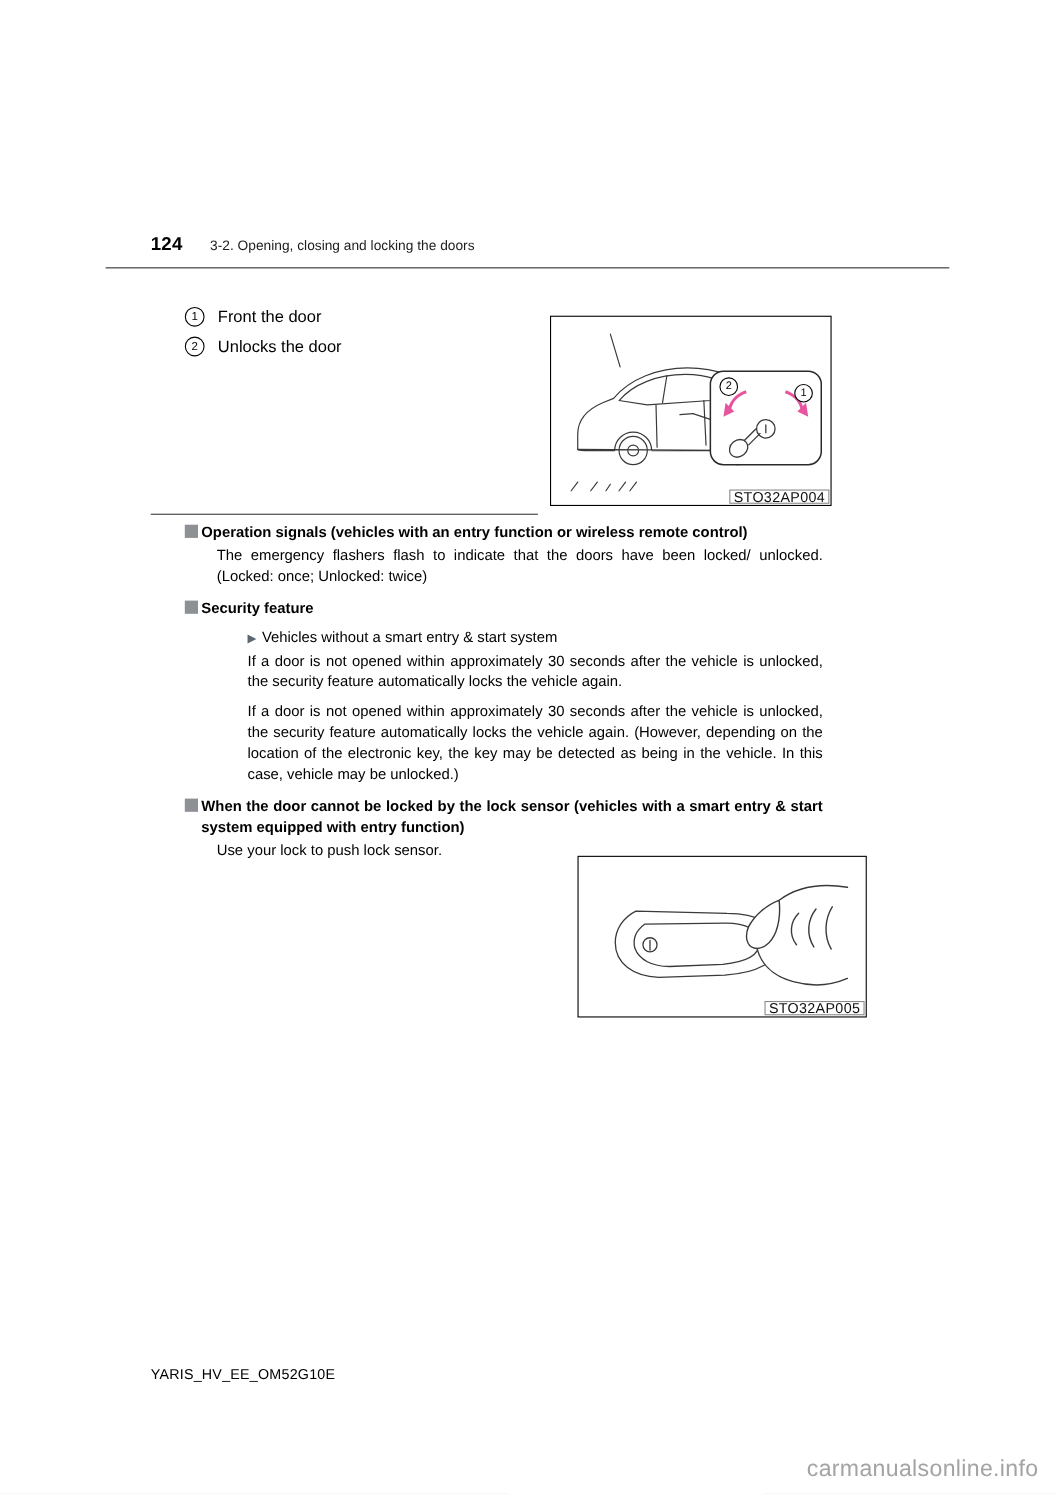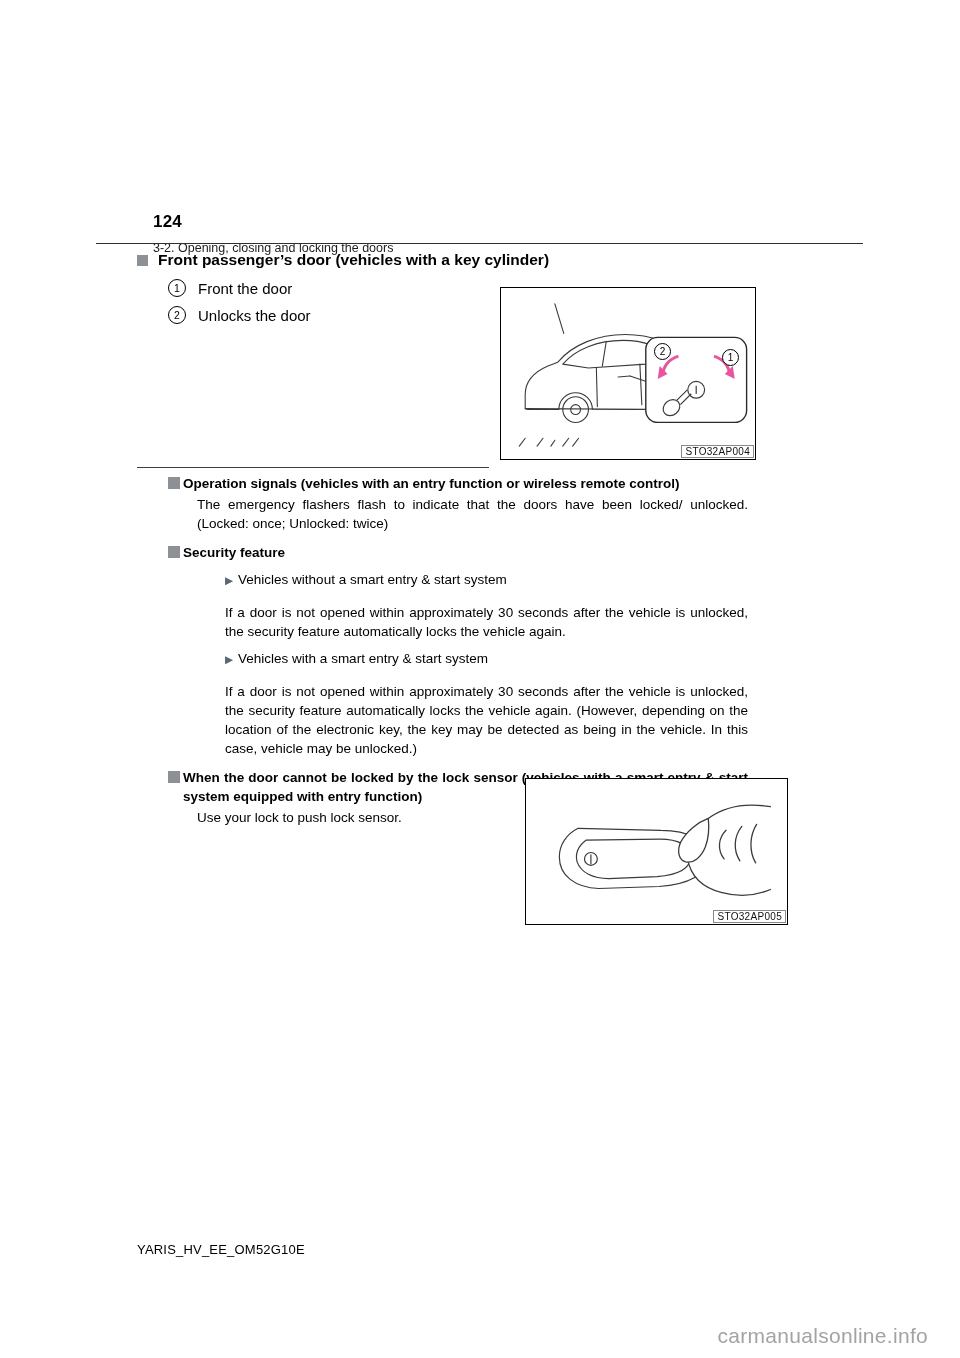--- a/index.html
+++ b/index.html
@@ -5,79 +5,75 @@
   * { margin:0; padding:0; box-sizing:border-box; }
   html,body { background:#e9e9e9; }
   .page {
     position:relative; width:960px; height:1358px; margin:0 auto;
     background:#ffffff; color:#000;
     font-family:"Liberation Sans","DejaVu Sans",sans-serif;
     overflow:hidden;
   }
 
   
-  .header { position:absolute; left:137px; top:212px; display:flex; align-items:baseline; gap:9px;flex-direction:column; }
+  .header { position:absolute; left:137px; top:212px; display:flex; align-items:baseline; gap:9px; }
   .page-num { font-size:17px; font-weight:bold; letter-spacing:.2px; }
   .chapter-title { font-size:12.5px; color:#1d1d1d;margin-left:16px; }
   .header-rule { position:absolute; left:96px; top:243px; width:767px; border-top:1.2px solid #2f2f2f; }
 
   
   .main-heading { position:absolute; left:137px; top:251px; width:640px; display:flex; gap:10px;
                   font-size:15.5px; font-weight:bold; }
   .sq { width:11px; height:11px; background:#8d9094; flex:none; margin-top:4px; }
   .num-item { position:absolute; left:168px; display:flex; align-items:center; gap:12px; font-size:15px; }
   .item-1 { top:279px; } .item-2 { top:306px; }
   .circ { width:18px; height:18px; border:1.3px solid #000; border-radius:50%; background:#fff; flex:none;
           display:flex; align-items:center; justify-content:center; font-size:10.5px; }
 
   
   .figure { position:absolute; background:#fff; border:1px solid #000; }
   .figure-1 { left:500px; top:287px; width:256px; height:173px; }
   .figure-2 { left:525px; top:778px; width:263px; height:147px; }
   .figure svg { display:block; width:100%; height:100%; }
   .fig-tag { position:absolute; right:1px; bottom:1px; border:1px solid #8a8a8a; background:#fff;
-             font-size:10px; line-height:11px; padding:0 3px; letter-spacing:.3px; color:#111; }
+             font-size:13px; line-height:11px; padding:0 3px; letter-spacing:.3px; color:#111; }
   .fig-circ { position:absolute; width:17px; height:17px; border:1.1px solid #000; border-radius:50%;
               background:#fff; display:flex; align-items:center; justify-content:center; font-size:10px; }
   .fig-circ-2 { left:153px; top:55px; }
   .fig-circ-1 { left:221px; top:61px; }
 
   .divider { position:absolute; left:137px; top:467px; width:352px; border-top:1px solid #3c3c3c; }
 
   
   .notes { position:absolute; left:168px; top:474px; width:580px; font-size:13.5px; line-height:19px; }
   .note + .note { margin-top:10px; }
   .note-title-row { display:flex; gap:3px; }
   .sq2 { width:12px; height:12px; background:#8d9094; flex:none; margin-top:3px; }
   .note-title { font-weight:bold; text-align:justify; flex:1; }
   .note-body { margin-left:29px; margin-top:2px; text-align:justify; }
   .sub { margin-left:57px; margin-top:8px; }
   .sub-title { }
   .tri { color:#5a6672; font-size:10.5px; margin-right:5px; }
-  .sub-body { margin-top:13px; text-align:justify; }
+  .sub-body { margin-top:0; text-align:justify; }
 
   
   .footer { position:absolute; left:137px; top:1210px; font-size:13px; letter-spacing:.2px;margin-top:32px; }
-  .watermark { position:absolute; right:32px; bottom:10px; font-size:21px; color:#a3a3a3; letter-spacing:.3px; }
+  .watermark { position:absolute; right:16px; bottom:10px; font-size:21px; color:#a3a3a3; letter-spacing:.3px; }
 </style>
 </head>
 <body>
 
 <div class="page">
 
   <div class="header">
     <span class="page-num">124</span>
     <span class="chapter-title">3-2. Opening, closing and locking the doors</span>
   </div>
   <div class="header-rule"></div>
 
-  <div class="main-heading">
-    <span class="sq"></span>
-    <span>Front passenger’s door (vehicles with a key cylinder)</span>
-  </div>
 
   <div class="num-item item-1">
     <span class="circ">1</span>
     <span>Front the door</span>
   </div>
   <div class="num-item item-2">
     <span class="circ">2</span>
     <span>Unlocks the door</span>
   </div>
 
@@ -143,23 +139,20 @@
       </div>
 
       <div class="sub">
         <div class="sub-title">
           <span class="tri">▶</span><span>Vehicles without a smart entry &amp; start system</span>
         </div>
         <div class="sub-body">If a door is not opened within approximately 30 seconds after the vehicle is unlocked, the security feature automatically locks the vehicle again.</div>
       </div>
 
       <div class="sub">
-        <div class="sub-title">
-          <span class="tri">▶</span><span>Vehicles with a smart entry &amp; start system</span>
-        </div>
         <div class="sub-body">If a door is not opened within approximately 30 seconds after the vehicle is unlocked, the security feature automatically locks the vehicle again. (However, depending on the location of the electronic key, the key may be detected as being in the vehicle. In this case, vehicle may be unlocked.)</div>
       </div>
     </div>
 
     <div class="note">
       <div class="note-title-row">
         <span class="sq2"></span>
         <div class="note-title">When the door cannot be locked by the lock sensor (vehicles with a smart entry &amp; start system equipped with entry function)</div>
       </div>
       <div class="note-body">Use your lock to push lock sensor.</div>

